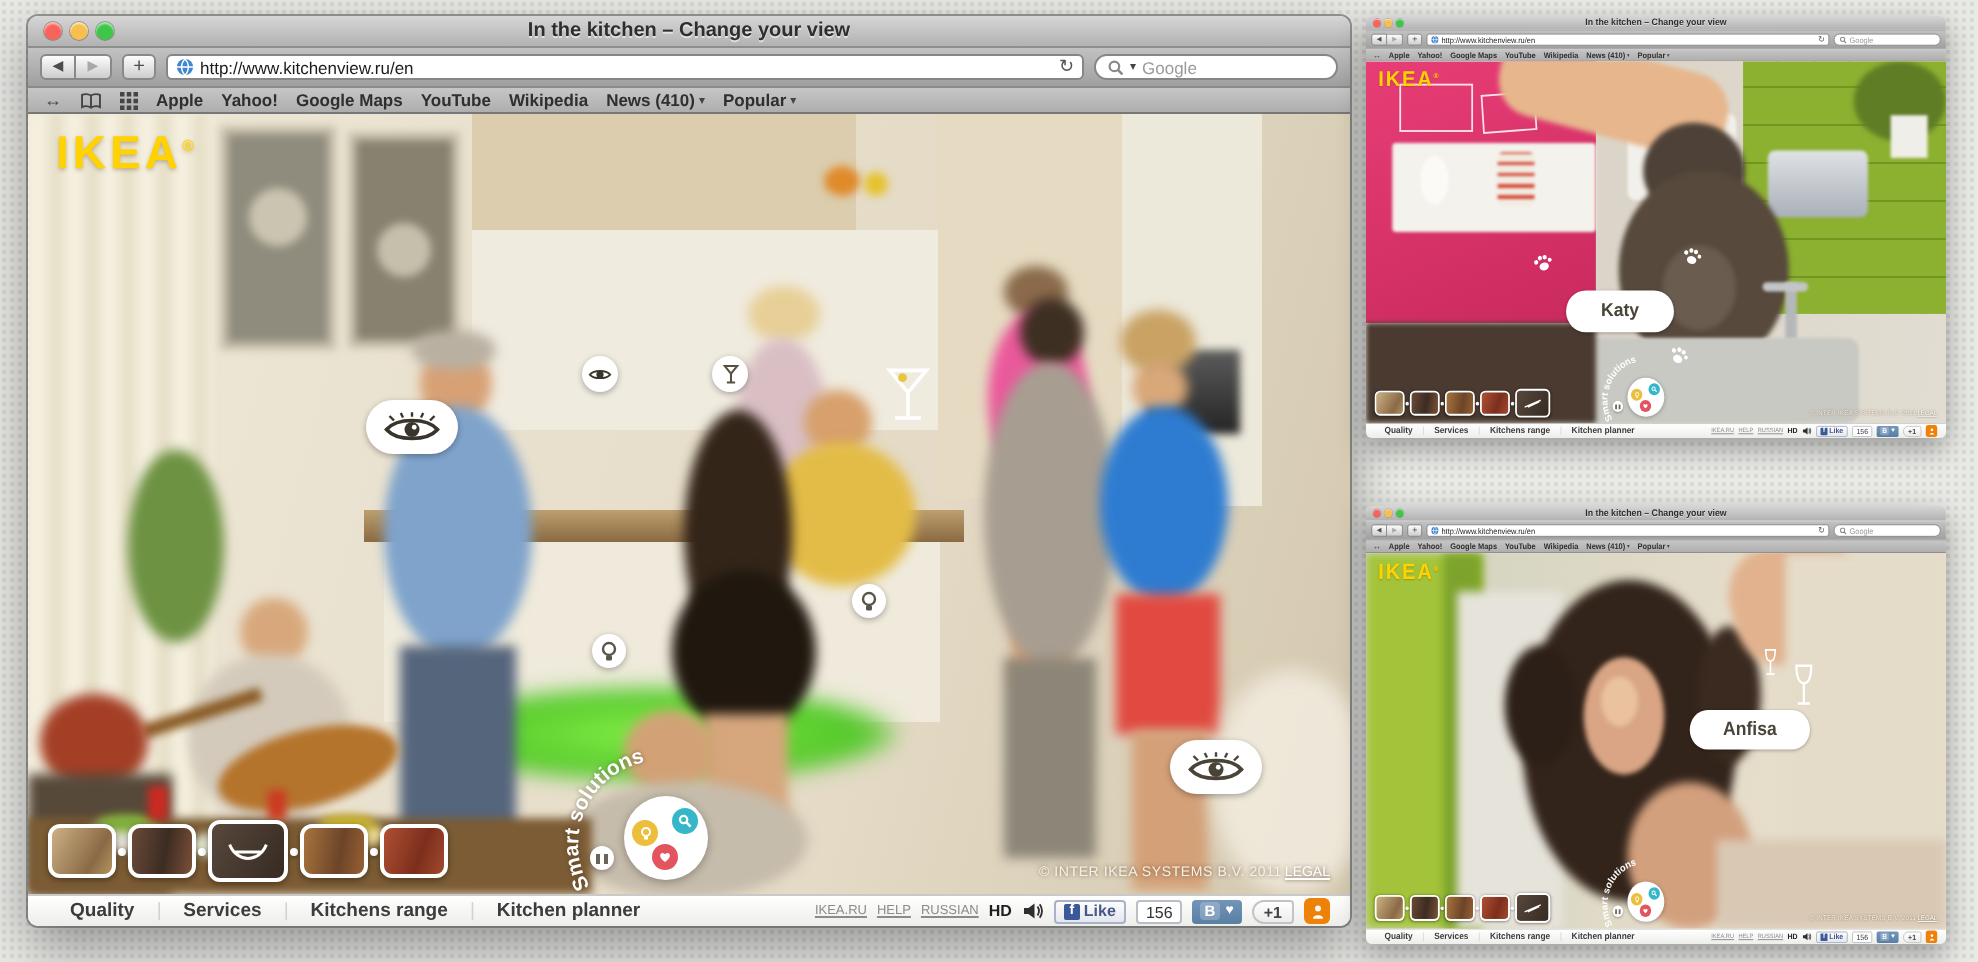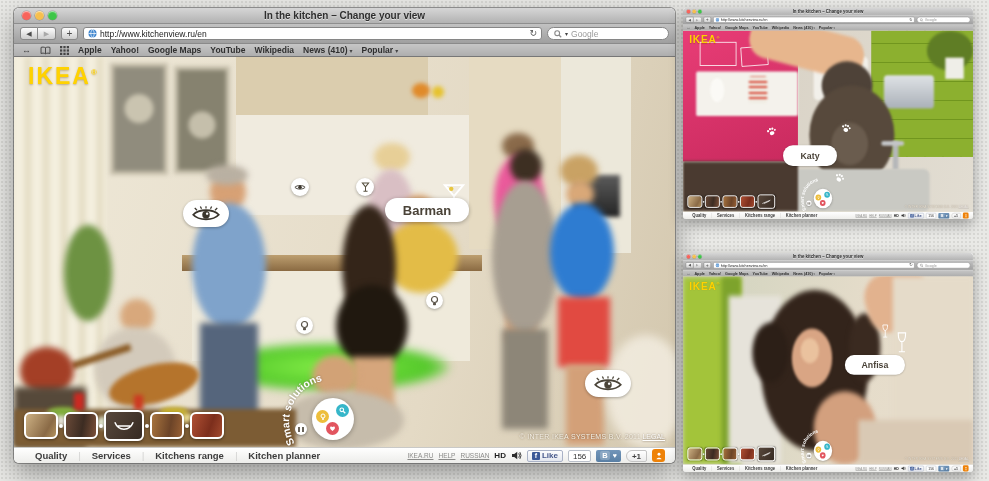--- a/index.html
+++ b/index.html
@@ -277,23 +277,20 @@
       <svg width="12" height="8" viewBox="0 0 40 24">
           <path d="M3 13 C10 5 30 5 37 13 C30 21 10 21 3 13 Z" fill="none" stroke="#3a352c" stroke-width="3"></path>
           <circle cx="20" cy="13" r="6" fill="#3a352c"></circle>
         </svg>
     </span>
     <span class="hs" style="left:342px;top:121px;width:18px;height:18px">
       <svg width="9" height="11" viewBox="0 0 24 32">
           <path d="M3 3 H21 L12 14 Z M12 14 V27 M6 27 H18" fill="none" stroke="#57503f" stroke-width="3"></path>
         </svg>
     </span>
-    <span class="pill" style="left:371px;top:141px;width:84px;height:24px;font-size:13px">
-        <span>Barman</span>
-      </span>
     <svg style="position:absolute;left:429px;top:126px;z-index:24" width="22" height="30" viewBox="0 0 24 32">
         <path d="M2 2 H22 L12 14 Z M12 14 V28 M5 28 H19" fill="none" stroke="#fff" stroke-width="2"></path>
         <circle cx="9" cy="6" r="2.4" fill="#e8c63f"></circle>
       </svg>
     <span class="hs" style="left:282px;top:260px;width:17px;height:17px">
       <svg width="9" height="12" viewBox="0 0 12 16">
           <circle cx="6" cy="6" r="4" fill="none" stroke="#5a544a" stroke-width="1.6"></circle>
           <rect x="4" y="10.2" width="4" height="3.4" rx="1" fill="#5a544a"></rect>
         </svg>
     </span>

